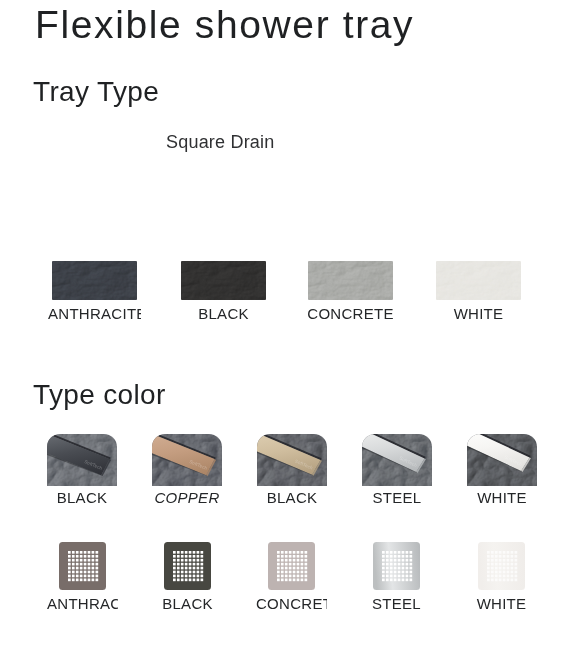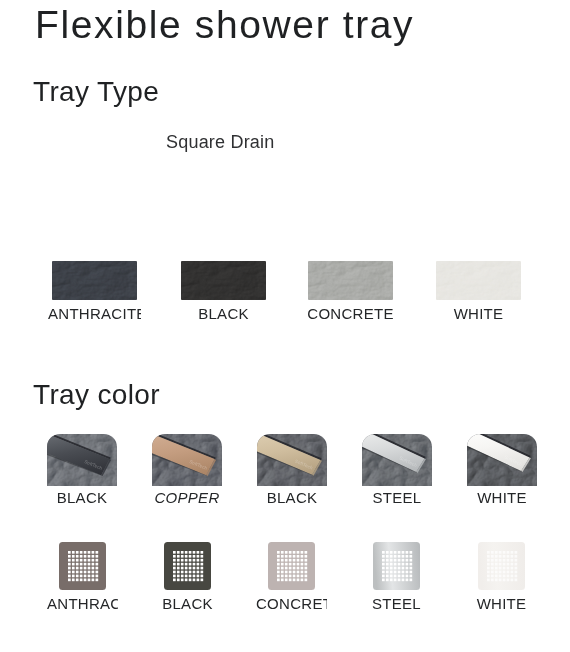--- a/index.html
+++ b/index.html
@@ -144,21 +144,21 @@
             </svg></div>
          <div class="tex" style="opacity:.30">
            <svg width="85" height="39">
               <rect width="85" height="39" filter="url(#fStone)"></rect>
             </svg></div>
        </div>
        <div class="lab" style="left:-4px;top:44px;width:93px;">WHITE</div>
       </div>
     </div>
 
-  <div class="h2" style="left:33px;top:380px;">Tray color</div>
+  <div class="h2" style="left:33px;top:380px;">Type color</div>
   <div id="grid-photos">
       <div class="cell" style="left: 47px; top: 434px; width: 70px; height: 76px;">
         <div class="thumb" style="width:70px;height:52px;border-radius:13px 13px 0 0;background:#888b90;">
          <div class="rocktex" style="opacity:.40">
            <svg width="70" height="52">
               <rect width="70" height="52" filter="url(#fRock)"></rect>
             </svg></div>
          <div class="rocktex" style="opacity:.40">
            <svg width="70" height="52">
               <rect width="70" height="52" filter="url(#fRock2)"></rect>

